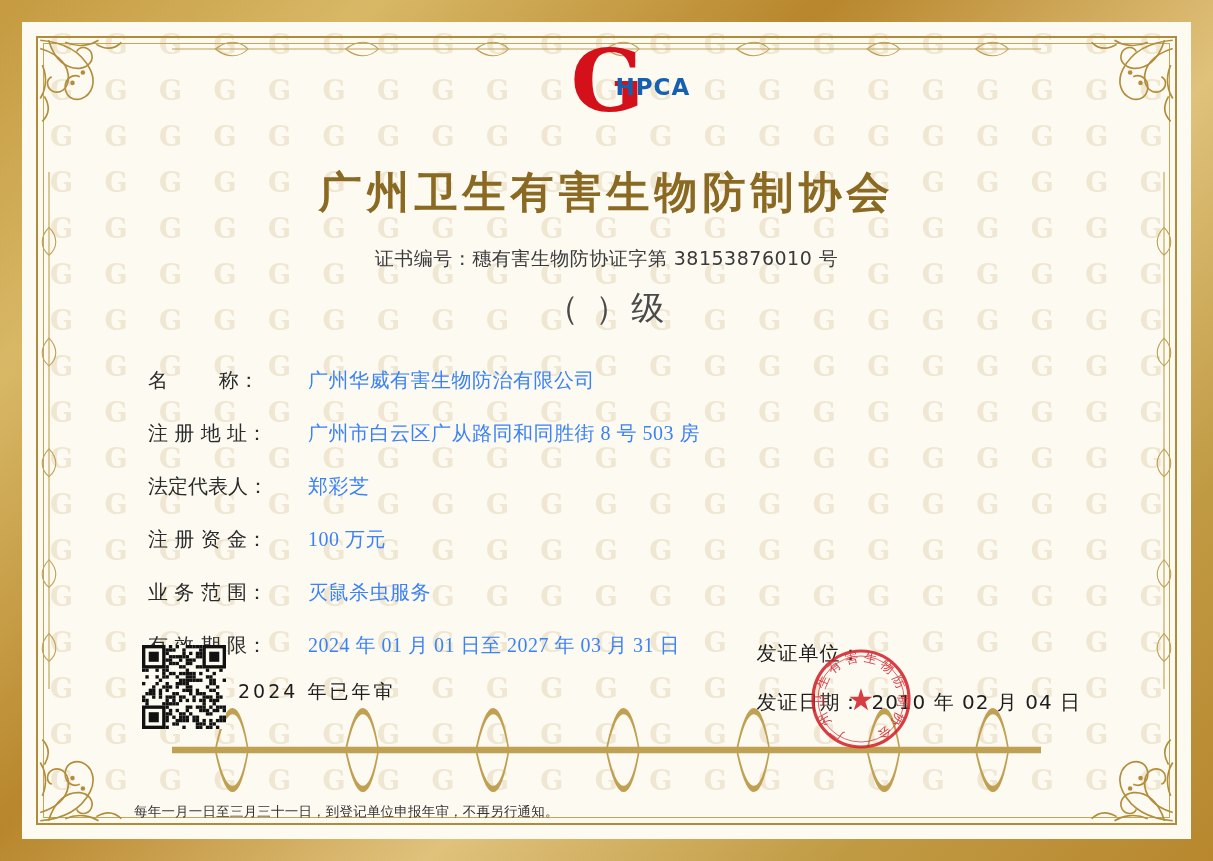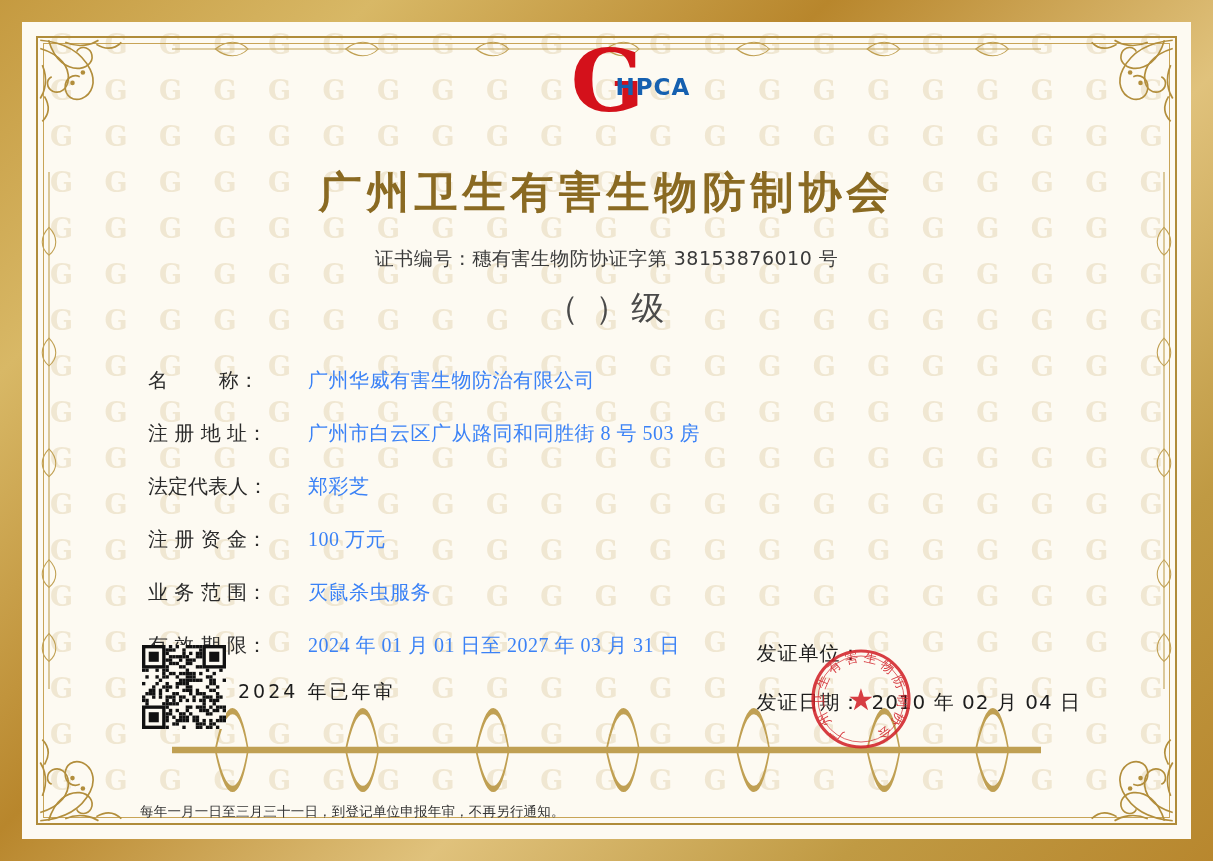--- a/index.html
+++ b/index.html
@@ -233,21 +233,21 @@
     right: 210px;
     top: 0px;
     width: 124px;
     height: 124px;
     pointer-events: none;
   }
   .seal svg { display:block; }
 
   .footnote {
     position: absolute;
-    left: 118px;
+    left: 112px;
     bottom: 18px;
     font-size: 13.5px;
     color: #333;
     letter-spacing: 0.2px;
   }
 </style>
 </head>
 <body>
 
 <div class="certificate">

